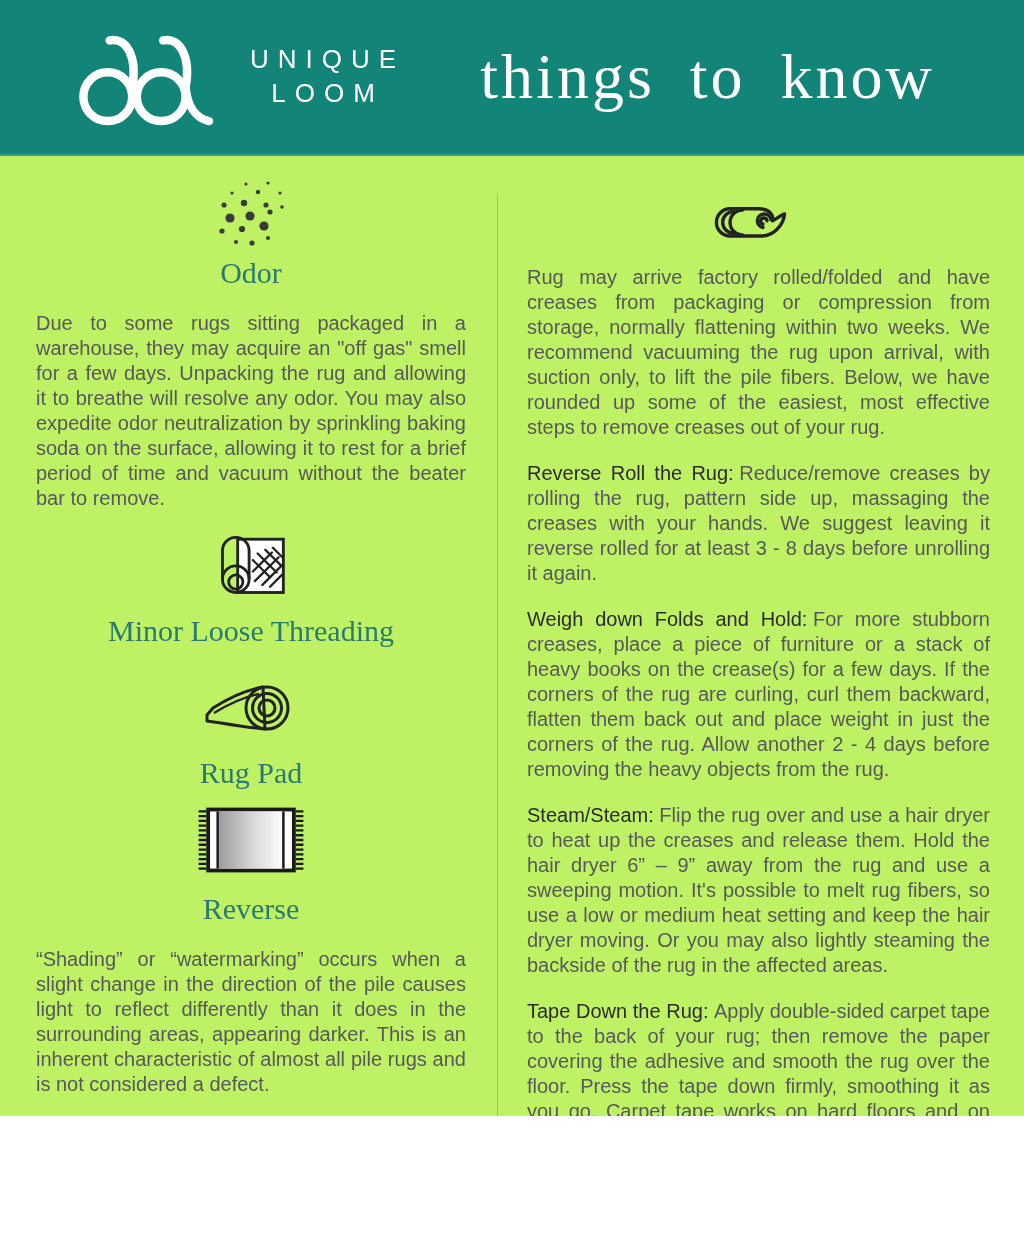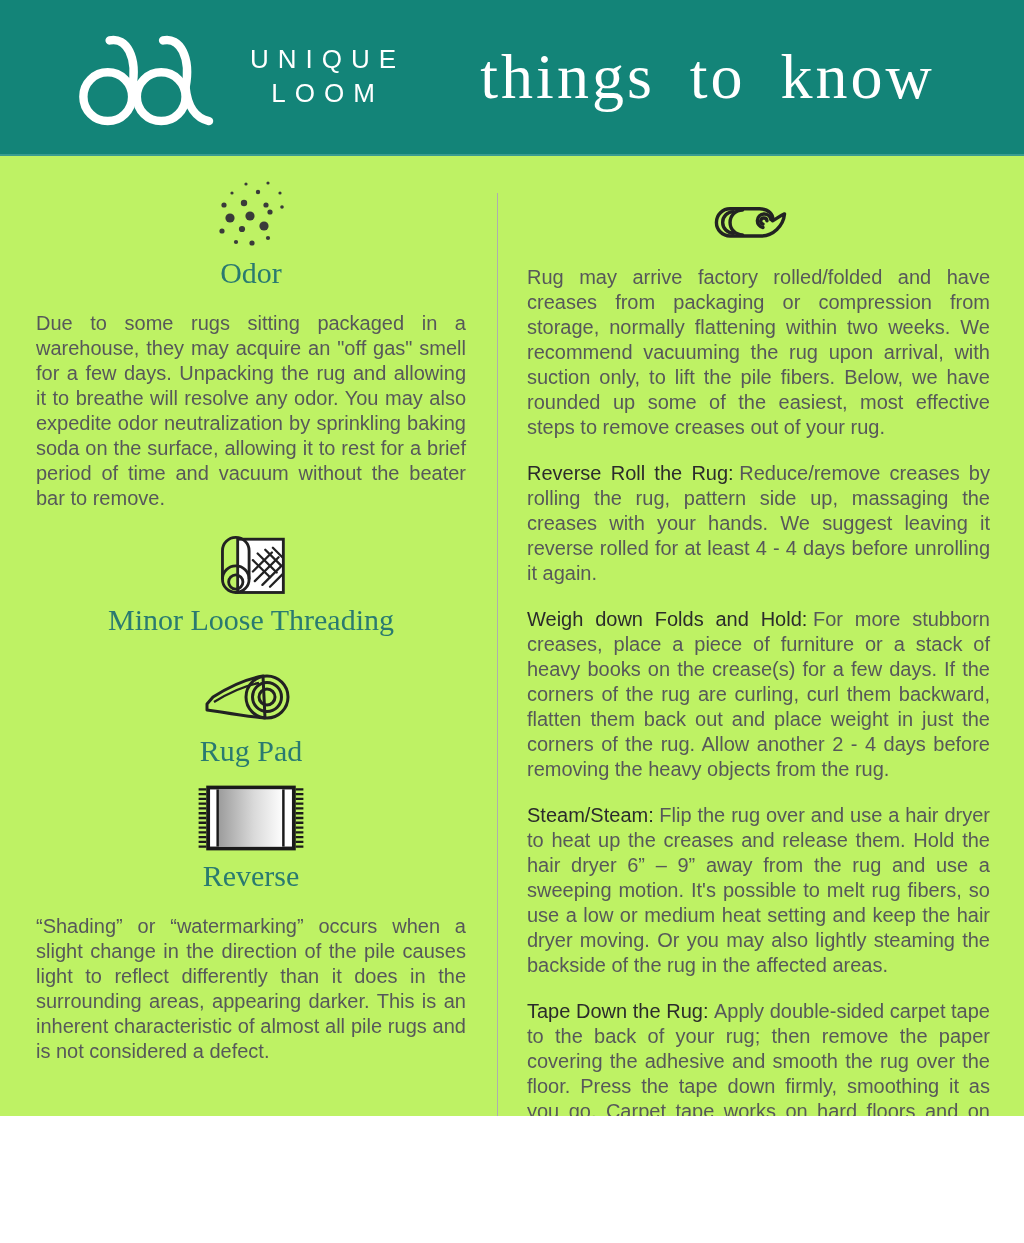--- a/index.html
+++ b/index.html
@@ -84,21 +84,21 @@
     color: #2b2b2b;
     font-weight: 400;
     margin-right: 0.28em;
   }
 
   .sec-odor .icon-wrap   { margin-top: 24px; }
   .sec-thread .icon-wrap { margin-top: 13px; }
   .sec-pad .icon-wrap    { margin-top: 22px; }
   .sec-shade .icon-wrap  { margin-top: 10px; }
   .sec-crease .icon-wrap { margin-top: 46px; margin-bottom: 16px; }
-  .sec-thread h2, .sec-pad h2, .sec-shade h2 { margin-top: 1px; text-align: center; }
+  .sec-thread h2, .sec-pad h2, .sec-shade h2 { margin-top: 12px; text-align: center; }
 
   .ink { stroke: #222222; fill: none; }
 </style>
 </head>
 <body>
 
 <div class="page">
 
   <div class="header">
     <div class="logo-block">
@@ -218,21 +218,21 @@
               <path d="M66,14 A22,22 0 0 0 66,58"></path>
               <path d="M116,31 A12,12 0 1 0 102,45"></path>
               <path d="M109,33 A5.5,5.5 0 1 0 102,39"></path>
             </g>
           </svg>
         </div>
         <p class="body-text">Rug may arrive factory rolled/folded and have creases from packaging or compression from storage, normally flattening within two weeks. We recommend vacuuming the rug upon arrival, with suction only, to lift the pile fibers. Below, we have rounded up some of the easiest, most effective steps to remove creases out of your rug.</p>
       </div>
 
       <p class="body-text tip">
-        <b>Reverse Roll the Rug:</b><span>Reduce/remove creases by rolling the rug, pattern side up, massaging the creases with your hands. We suggest leaving it reverse rolled for at least 4 - 4 days before unrolling it again.</span>
+        <b>Reverse Roll the Rug:</b><span>Reduce/remove creases by rolling the rug, pattern side up, massaging the creases with your hands. We suggest leaving it reverse rolled for at least 3 - 8 days before unrolling it again.</span>
       </p>
 
       <p class="body-text tip">
         <b>Weigh down Folds and Hold:</b><span>For more stubborn creases, place a piece of furniture or a stack of heavy books on the crease(s) for a few days. If the corners of the rug are curling, curl them backward, flatten them back out and place weight in just the corners of the rug. Allow another 2 - 4 days before removing the heavy objects from the rug.</span>
       </p>
 
       <p class="body-text tip">
         <b>Steam/Steam:</b><span>Flip the rug over and use a hair dryer to heat up the creases and release them. Hold the hair dryer 6” – 9” away from the rug and use a sweeping motion. It's possible to melt rug fibers, so use a low or medium heat setting and keep the hair dryer moving. Or you may also lightly steaming the backside of the rug in the affected areas.</span>
       </p>
 

